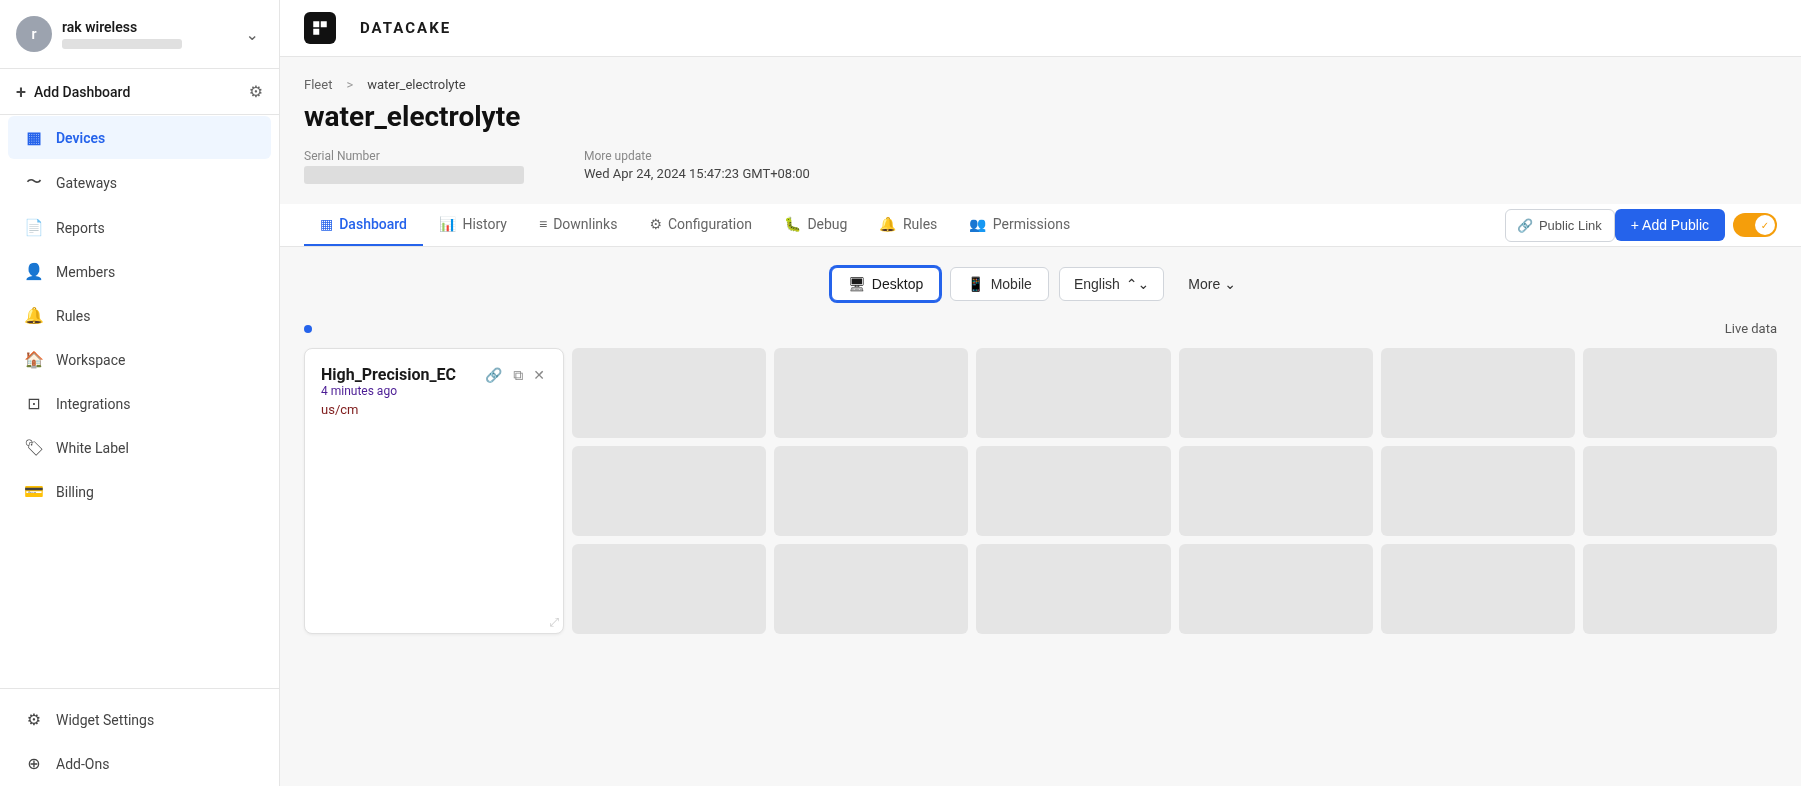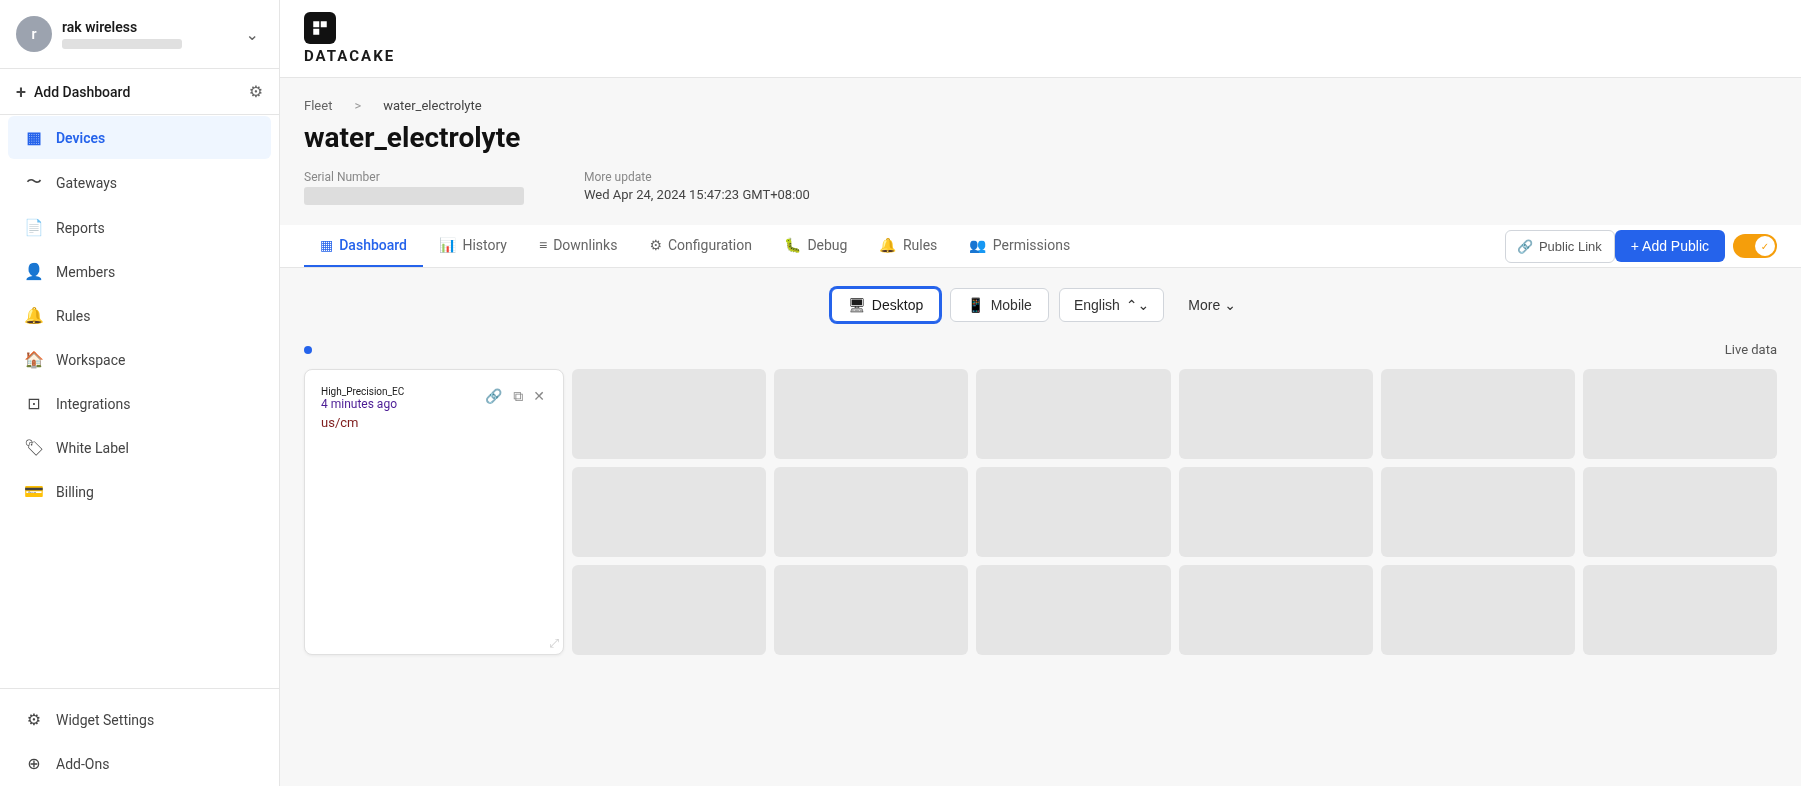--- a/index.html
+++ b/index.html
@@ -141,22 +141,22 @@
       display: flex;
       flex-direction: column;
       overflow: hidden;
     }
 
     .topbar {
       background: #fff;
       border-bottom: 1px solid #e5e5e5;
       padding: 12px 24px;
       display: flex;
-      gap: 3px;
-      flex-direction: column;
+      align-items: center;
+      gap: 24px;
     }
 
     .logo-box {
       width: 32px;
       height: 32px;
       background: #111;
       border-radius: 6px;
       display: flex;
       align-items: center;
       justify-content: center;
@@ -176,21 +176,21 @@
       flex: 1;
       padding: 20px 24px;
       overflow-y: auto;
     }
 
     .breadcrumb {
       font-size: 13px;
       color: #666;
       display: flex;
       align-items: center;
-      gap: 22px;
+      gap: 14px;
       margin-bottom: 8px;
       text-align: center;
     }
 
     .breadcrumb-sep { color: #999; }
     .breadcrumb-link { color: #666; cursor: pointer; }
     .breadcrumb-current { color: #444; }
 
     .page-title {
       font-size: 28px;
@@ -362,22 +362,22 @@
     }
 
     .widget-header {
       display: flex;
       align-items: flex-start;
       justify-content: space-between;
       margin-bottom: 4px;
     }
 
     .widget-title {
-      font-size: 10px;
-      font-weight: 400;
+      font-size: 16px;
+      font-weight: 700;
       color: #1a1a1a;
     }
 
     .widget-time {
       font-size: 12px;
       color: #4c1d95;
     }
 
     .widget-actions {
       display: flex;

